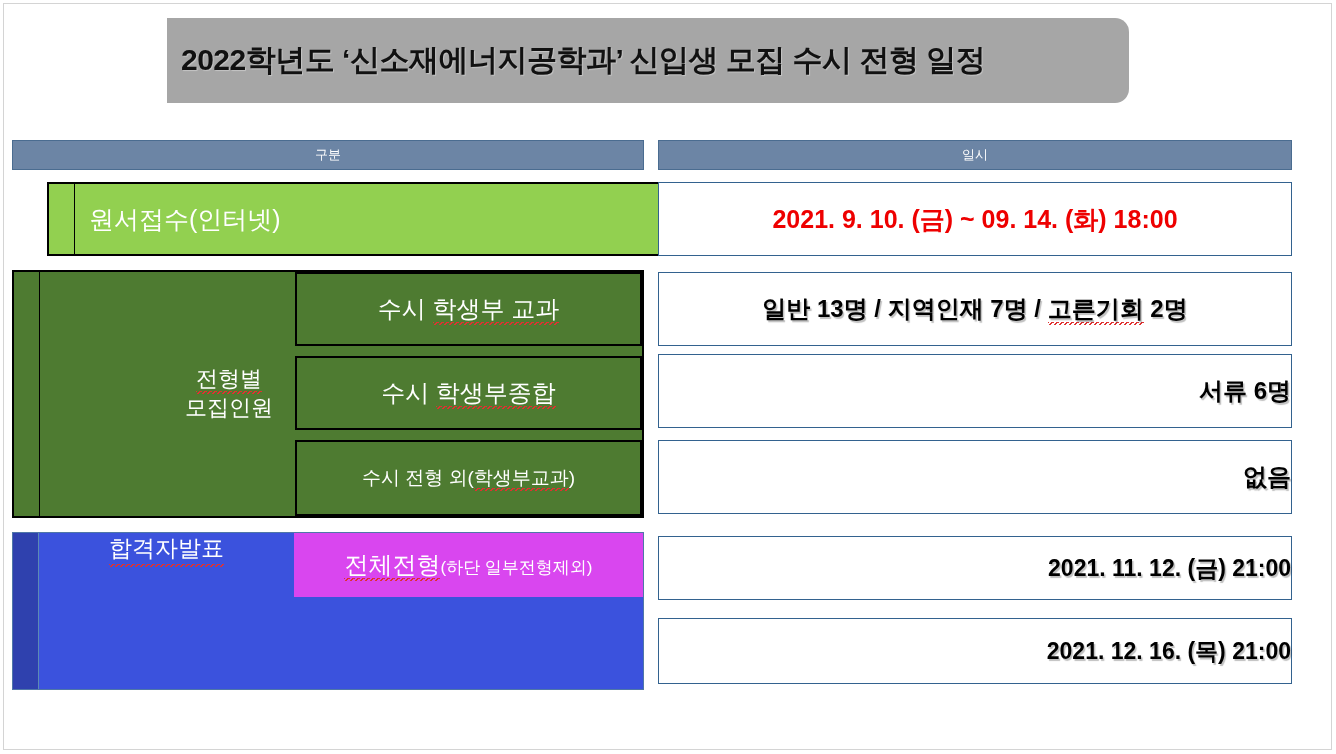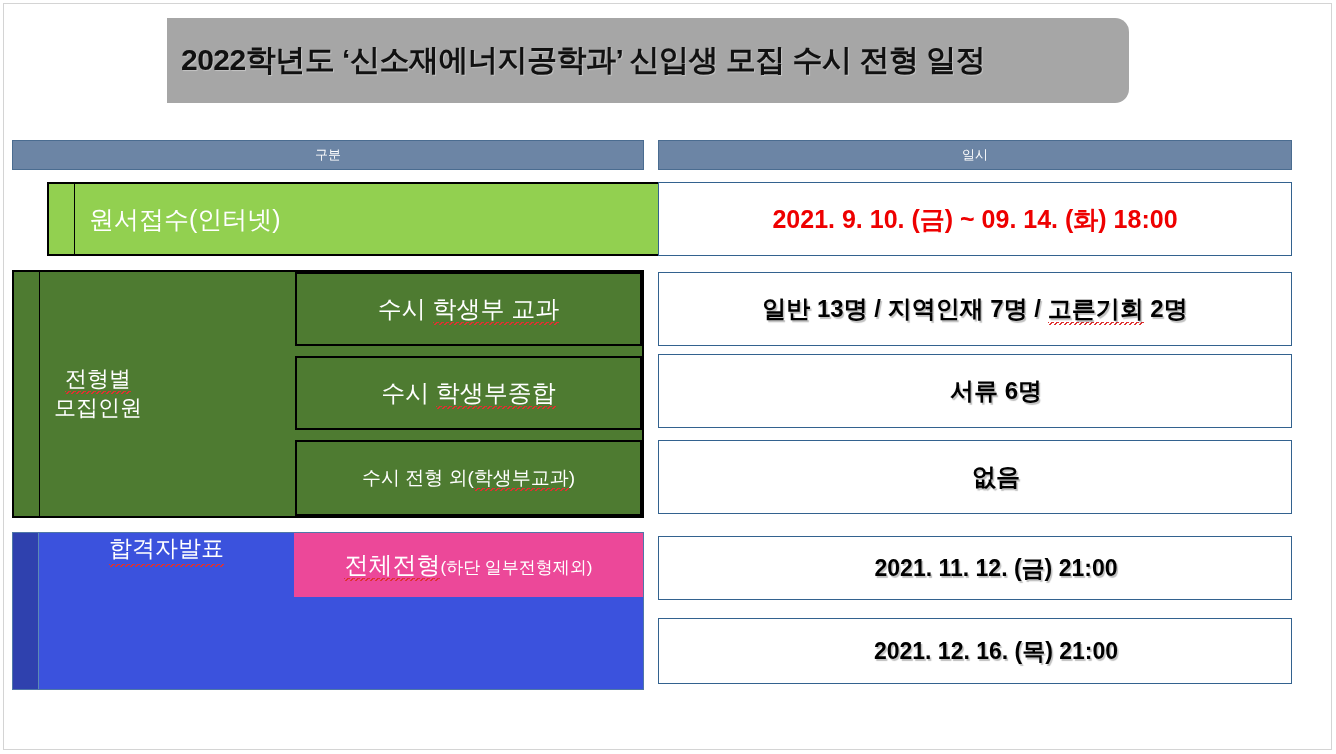--- a/index.html
+++ b/index.html
@@ -123,27 +123,27 @@
   }
   .row2-left .stripe {
     position: absolute;
     left: 0; top: 0;
     width: 26px; height: 100%;
     border-right: 1px solid #000000;
     box-sizing: border-box;
   }
   .row2-left .maincell {
     position: absolute;
-    left: 40px;
+    left: 14px;
     top: 0;
     width: 245px;
     height: 100%;
     display: flex;
     align-items: center;
-    justify-content: flex-start;
+    justify-content: flex-end;
     text-align: center;
     color: #ffffff;
     font-size: 22px;
     line-height: 1.3;
   }
   .sub-col-green {
     position: absolute;
     left: 281px;
     top: 0;
     width: 347px;
@@ -199,21 +199,21 @@
     position: absolute;
     left: 281px;
     top: 0;
     width: 349px;
     height: 100%;
   }
   .sub-blue {
     position: absolute;
     left: 0;
     width: 100%;
-    background: #ec4899;
+    background: #d946ef;
     box-sizing: border-box;
     display: flex;
     align-items: center;
     justify-content: center;
     color: #ffffff;
     text-align: center;
   }
   .sub-blue.b1 { top: 0px;  height: 64px; }
   .sub-blue.b2 { top: 72px; height: 86px; font-size: 16px; line-height: 1.45; }
   .b1-big   { font-size: 24px; }
@@ -239,21 +239,21 @@
     background: #ffffff;
     border: 1px solid #33628f;
     box-sizing: border-box;
     display: flex;
     align-items: center;
     color: #000000;
     font-weight: bold;
     text-shadow: 1.5px 1.5px 1px rgba(0,0,0,0.25);
   }
   .vcell.center { justify-content: center; }
-  .vcell.left   { justify-content: center; padding-left: 42px; }
+  .vcell.left   { justify-content: flex-end; padding-left: 42px; }
 
   .v1 { top: 182px; height: 74px; font-size: 25px; color: #ee0000;
         text-shadow: none; justify-content: center; }
   .v2 { top: 272px; height: 74px; font-size: 24px; }
   .v3 { top: 354px; height: 74px; font-size: 24px; }
   .v4 { top: 440px; height: 74px; font-size: 24px; }
   .v5 { top: 536px; height: 64px; font-size: 23px; padding-left: 62px; }
   .v6 { top: 618px; height: 66px; font-size: 23px; padding-left: 62px; }
 </style>
 </head>

